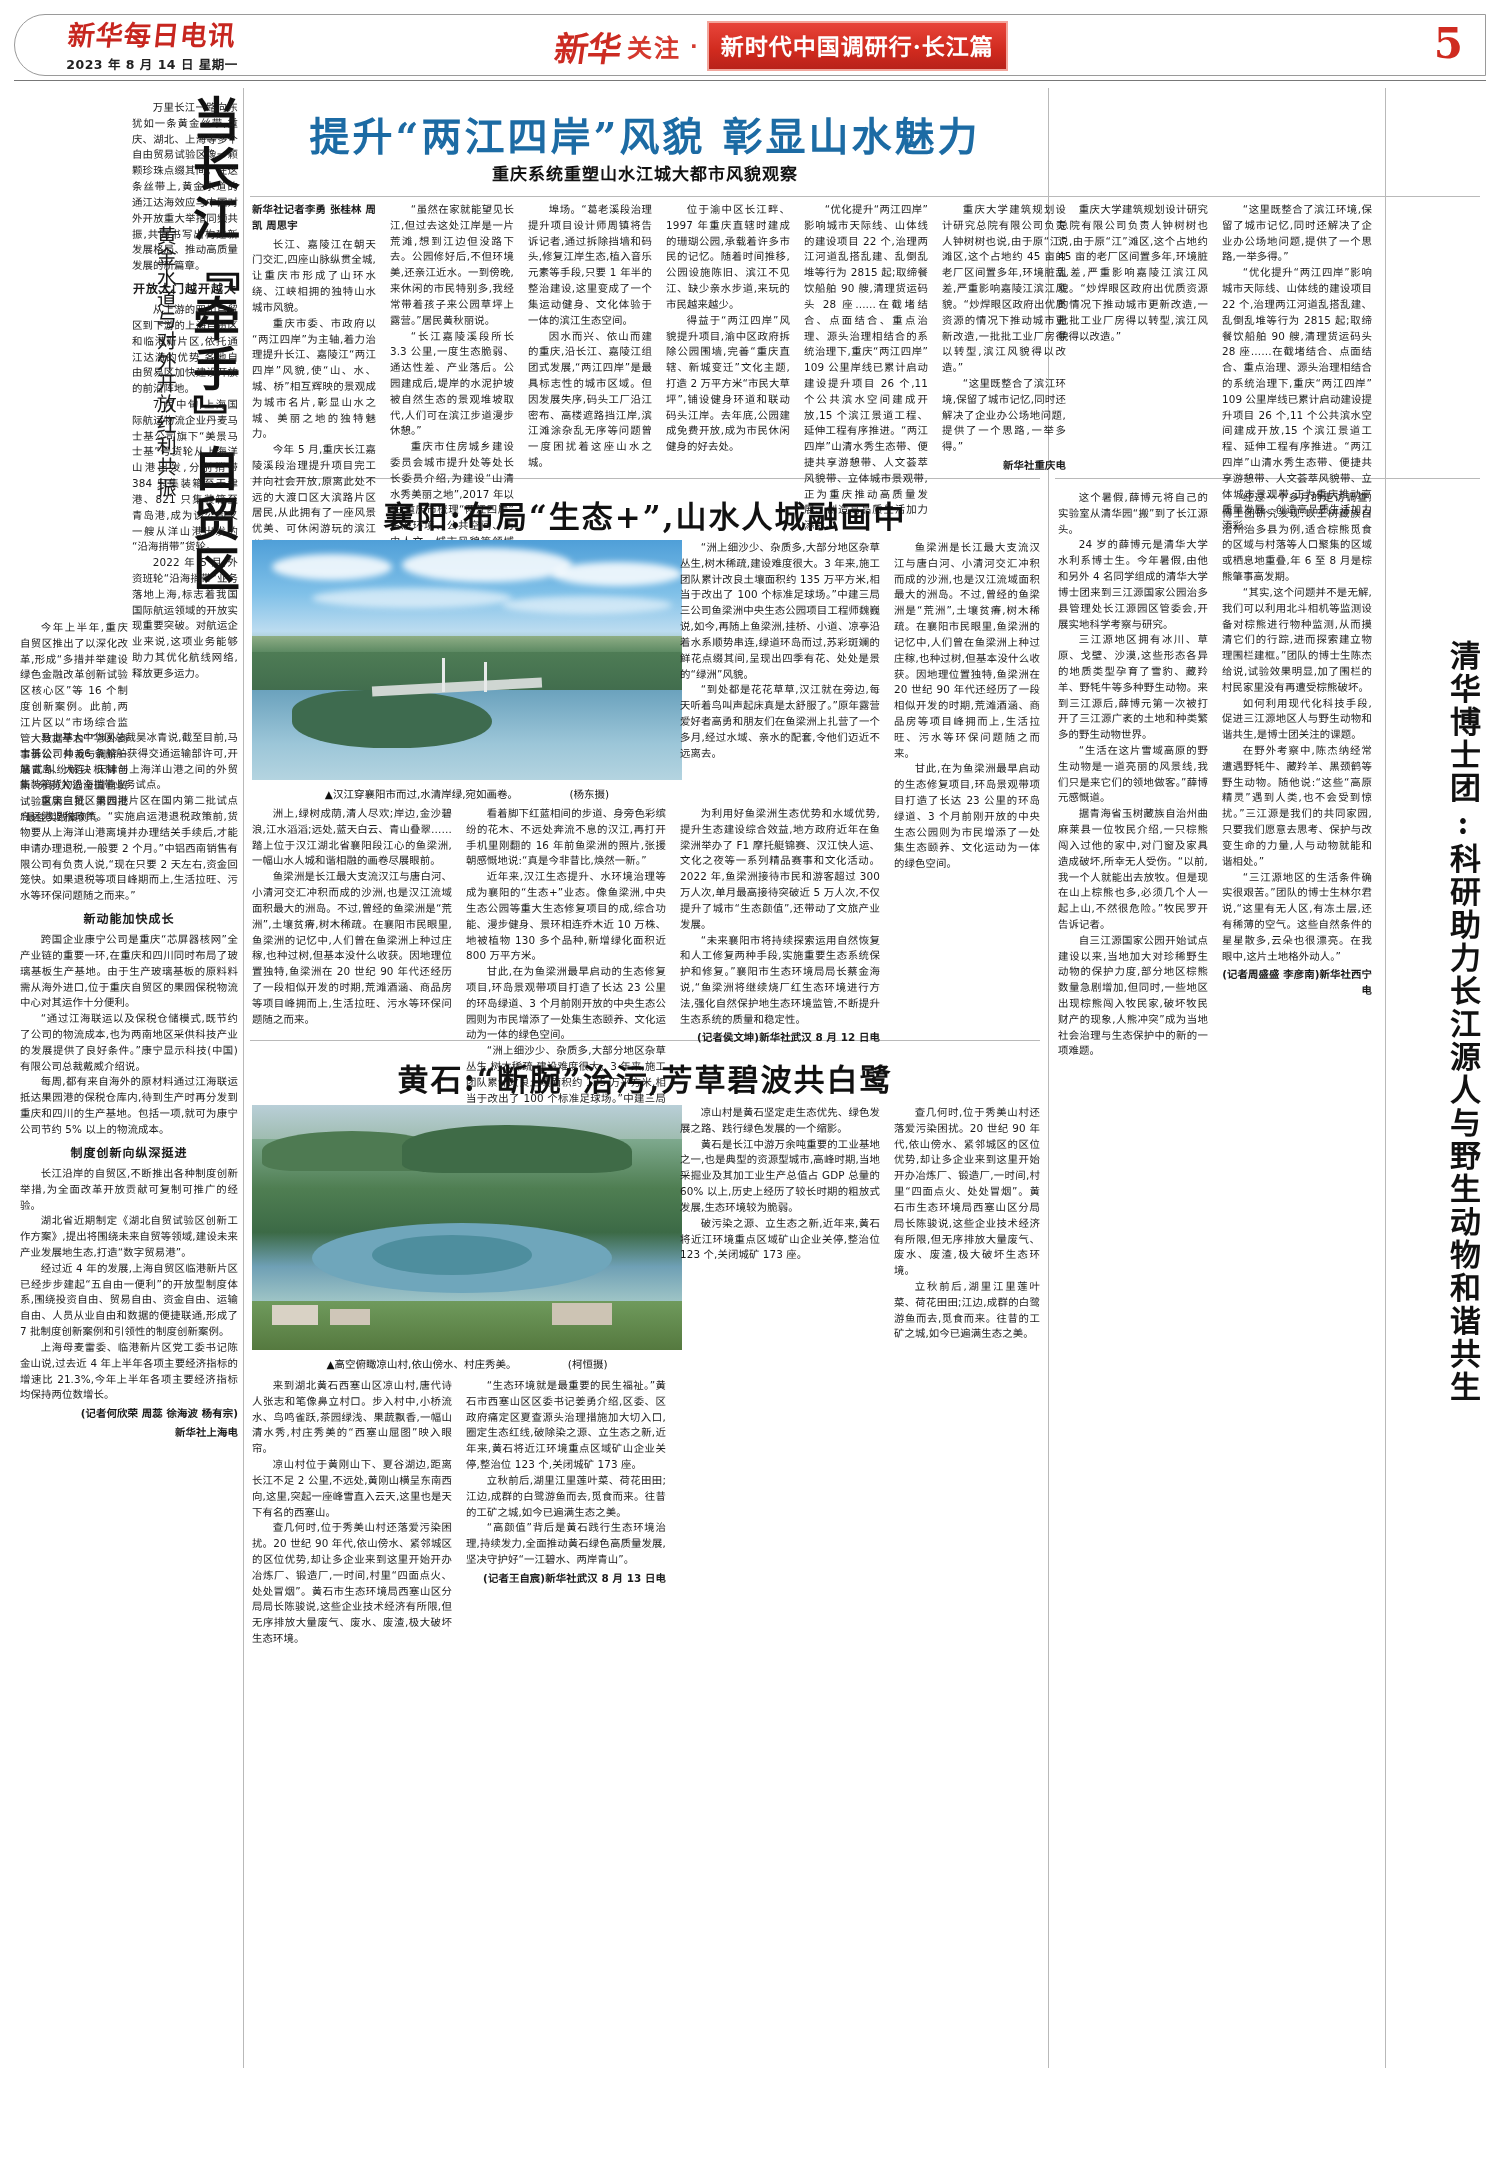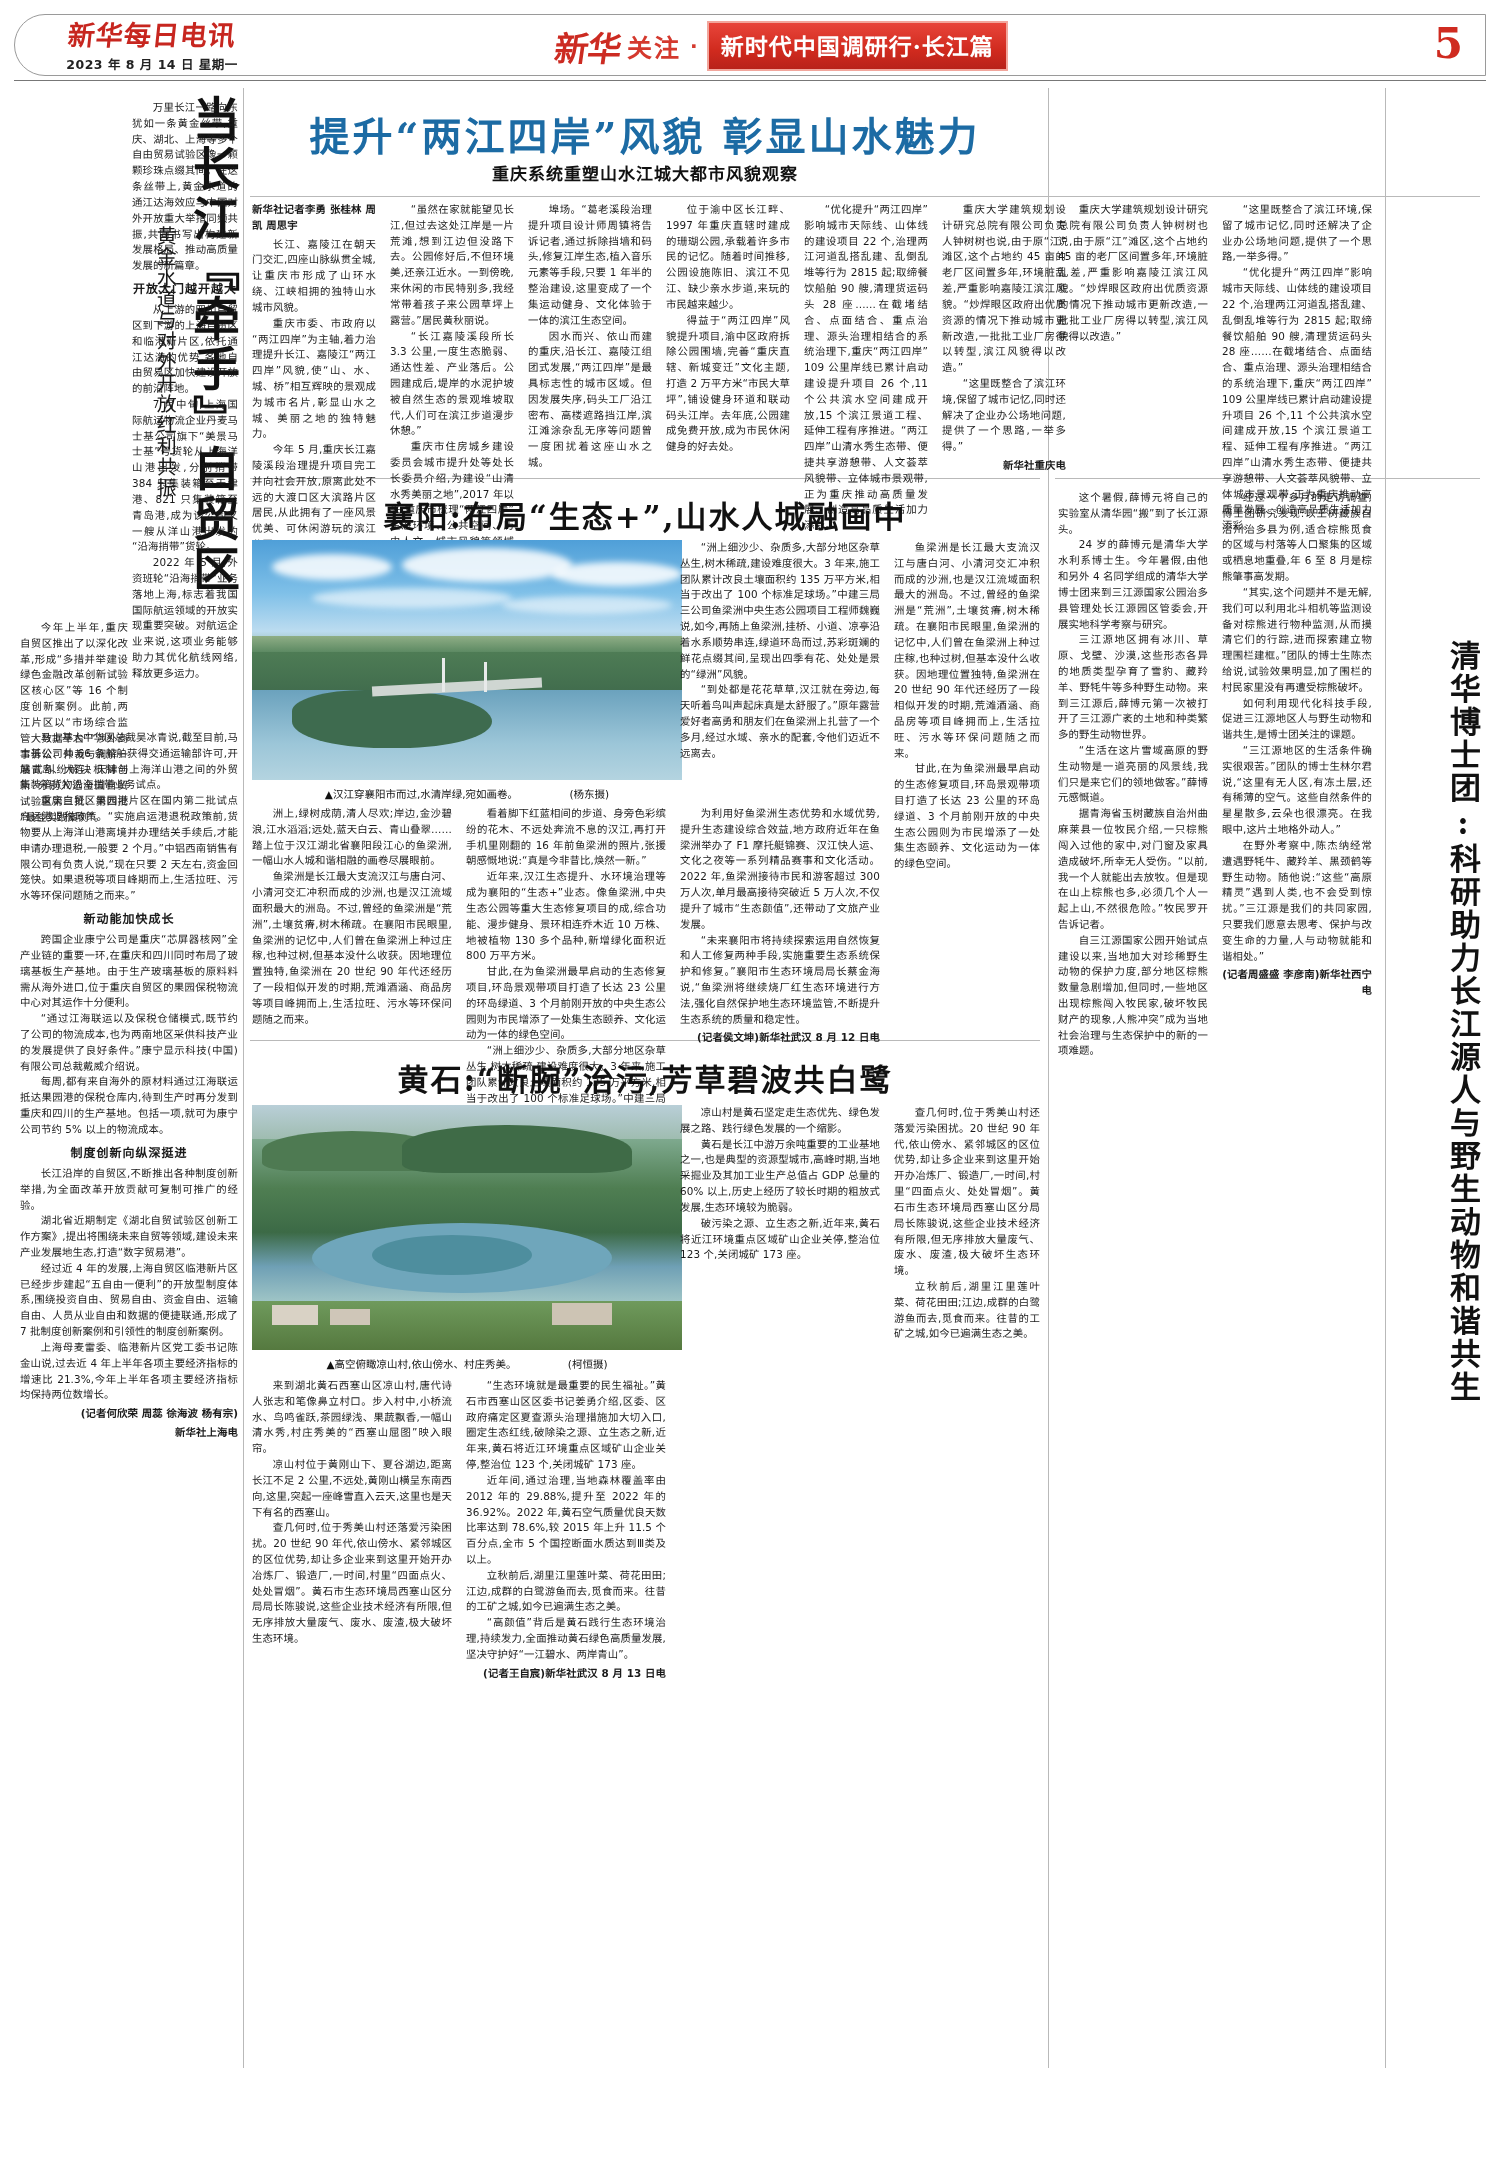--- a/index.html
+++ b/index.html
@@ -319,21 +319,20 @@
   </div>
 
   <div class="col-text" style="position:absolute;left:252px;top:1378px;width:200px;">
     <p>来到湖北黄石西塞山区凉山村,唐代诗人张志和笔像鼻立村口。步入村中,小桥流水、鸟鸣雀跃,茶园绿浅、果蔬飘香,一幅山清水秀,村庄秀美的“西塞山屈图”映入眼帘。</p>
     <p>凉山村位于黄刚山下、夏谷湖边,距离长江不足 2 公里,不远处,黄刚山横呈东南西向,这里,突起一座峰雪直入云天,这里也是天下有名的西塞山。</p>
     <p>查几何时,位于秀美山村还落爱污染困扰。20 世纪 90 年代,依山傍水、紧邻城区的区位优势,却让多企业来到这里开始开办冶炼厂、锻造厂,一时间,村里“四面点火、处处冒烟”。黄石市生态环境局西塞山区分局局长陈骏说,这些企业技术经济有所限,但无序排放大量废气、废水、废渣,极大破坏生态环境。</p>
   </div>
 
   <div class="col-text" style="position:absolute;left:466px;top:1378px;width:200px;">
     <p>“生态环境就是最重要的民生福祉。”黄石市西塞山区区委书记姜勇介绍,区委、区政府痛定区夏查源头治理措施加大切入口,圈定生态红线,破除染之源、立生态之新,近年来,黄石将近江环境重点区域矿山企业关停,整治位 123 个,关闭城矿 173 座。</p>
-    <p>近年间,通过治理,当地森林覆盖率由 2012 年的 29.88%,提升至 2022 年的 36.92%。2022 年,黄石空气质量优良天数比率达到 78.6%,较 2015 年上升 11.5 个百分点,全市 5 个国控断面水质达到Ⅲ类及以上。</p>
     <p>立秋前后,湖里江里莲叶菜、荷花田田;江边,成群的白鹭游鱼而去,觅食而来。往昔的工矿之城,如今已遍满生态之美。</p>
     <p>“高颜值”背后是黄石践行生态环境治理,持续发力,全面推动黄石绿色高质量发展,坚决守护好“一江碧水、两岸青山”。</p>
     <div class="signoff">(记者王自宸)新华社武汉 8 月 13 日电</div>
   </div>
 
   <div class="col-text" style="position:absolute;left:680px;top:1105px;width:200px;">
     <p>凉山村是黄石坚定走生态优先、绿色发展之路、践行绿色发展的一个缩影。</p>
     <p>黄石是长江中游万余吨重要的工业基地之一,也是典型的资源型城市,高峰时期,当地采掘业及其加工业生产总值占 GDP 总量的 60% 以上,历史上经历了较长时期的粗放式发展,生态环境较为脆弱。</p>
     <p>破污染之源、立生态之新,近年来,黄石将近江环境重点区域矿山企业关停,整治位 123 个,关闭城矿 173 座。</p>
   </div>
@@ -351,22 +350,22 @@
     <p>三江源地区拥有冰川、草原、戈壁、沙漠,这些形态各异的地质类型孕育了雪豹、藏羚羊、野牦牛等多种野生动物。来到三江源后,薛博元第一次被打开了三江源广袤的土地和种类繁多的野生动物世界。</p>
     <p>“生活在这片雪域高原的野生动物是一道亮丽的风景线,我们只是来它们的领地做客。”薛博元感慨道。</p>
     <p>据青海省玉树藏族自治州曲麻莱县一位牧民介绍,一只棕熊闯入过他的家中,对门窗及家具造成破坏,所幸无人受伤。“以前,我一个人就能出去放牧。但是现在山上棕熊也多,必须几个人一起上山,不然很危险。”牧民罗开告诉记者。</p>
     <p>自三江源国家公园开始试点建设以来,当地加大对珍稀野生动物的保护力度,部分地区棕熊数量急剧增加,但同时,一些地区出现棕熊闯入牧民家,破坏牧民财产的现象,人熊冲突”成为当地社会治理与生态保护中的新的一项难题。</p>
   </div>
 
   <div class="col-text" style="position:absolute;left:1222px;top:490px;width:150px;">
     <p>经过一个多月的走访调查,博士团研究发现:以王树藏族自治州治多县为例,适合棕熊觅食的区域与村落等人口聚集的区域或栖息地重叠,年 6 至 8 月是棕熊肇事高发期。</p>
     <p>“其实,这个问题并不是无解,我们可以利用北斗相机等监测设备对棕熊进行物种监测,从而摸清它们的行踪,进而探索建立物理围栏建框。”团队的博士生陈杰给说,试验效果明显,加了围栏的村民家里没有再遭受棕熊破坏。</p>
     <p>如何利用现代化科技手段,促进三江源地区人与野生动物和谐共生,是博士团关注的课题。</p>
+    <p>在野外考察中,陈杰纳经常遭遇野牦牛、藏羚羊、黑颈鹤等野生动物。随他说:“这些“高原精灵”遇到人类,也不会受到惊扰。”三江源是我们的共同家园,只要我们愿意去思考、保护与改变生命的力量,人与动物就能和谐相处。”</p>
     <p>“三江源地区的生活条件确实很艰苦。”团队的博士生林尔君说,“这里有无人区,有冻土层,还有稀薄的空气。这些自然条件的星星散多,云朵也很漂亮。在我眼中,这片土地格外动人。”</p>
-    <p>在野外考察中,陈杰纳经常遭遇野牦牛、藏羚羊、黑颈鹤等野生动物。随他说:“这些“高原精灵”遇到人类,也不会受到惊扰。”三江源是我们的共同家园,只要我们愿意去思考、保护与改变生命的力量,人与动物就能和谐相处。”</p>
     <div class="signoff">(记者周盛盛  李彦南)新华社西宁电</div>
   </div>
 
   <div class="col-text" style="position:absolute;left:1058px;top:202px;width:150px;">
     <p>重庆大学建筑规划设计研究总院有限公司负责人钟树树也说,由于原“江”滩区,这个占地约 45 亩的老厂区间置多年,环境脏乱差,严重影响嘉陵江滨江风貌。“炒焊眼区政府出优质资源的情况下推动城市更新改造,一批批工业厂房得以转型,滨江风貌得以改造。”</p>
   </div>
 
   <div class="col-text" style="position:absolute;left:1222px;top:202px;width:150px;">
     <p>“这里既整合了滨江环境,保留了城市记忆,同时还解决了企业办公场地问题,提供了一个思路,一举多得。”</p>
     <p>“优化提升“两江四岸”影响城市天际线、山体线的建设项目 22 个,治理两江河道乱搭乱建、乱倒乱堆等行为 2815 起;取缔餐饮船舶 90 艘,清理货运码头 28 座……在截堵结合、点面结合、重点治理、源头治理相结合的系统治理下,重庆“两江四岸”109 公里岸线已累计启动建设提升项目 26 个,11 个公共滨水空间建成开放,15 个滨江景道工程、延伸工程有序推进。“两江四岸”山清水秀生态带、便捷共享游憩带、人文荟萃风貌带、立体城市景观带,正为重庆推动高质量发展、创造高品质生活加力添彩。</p>

